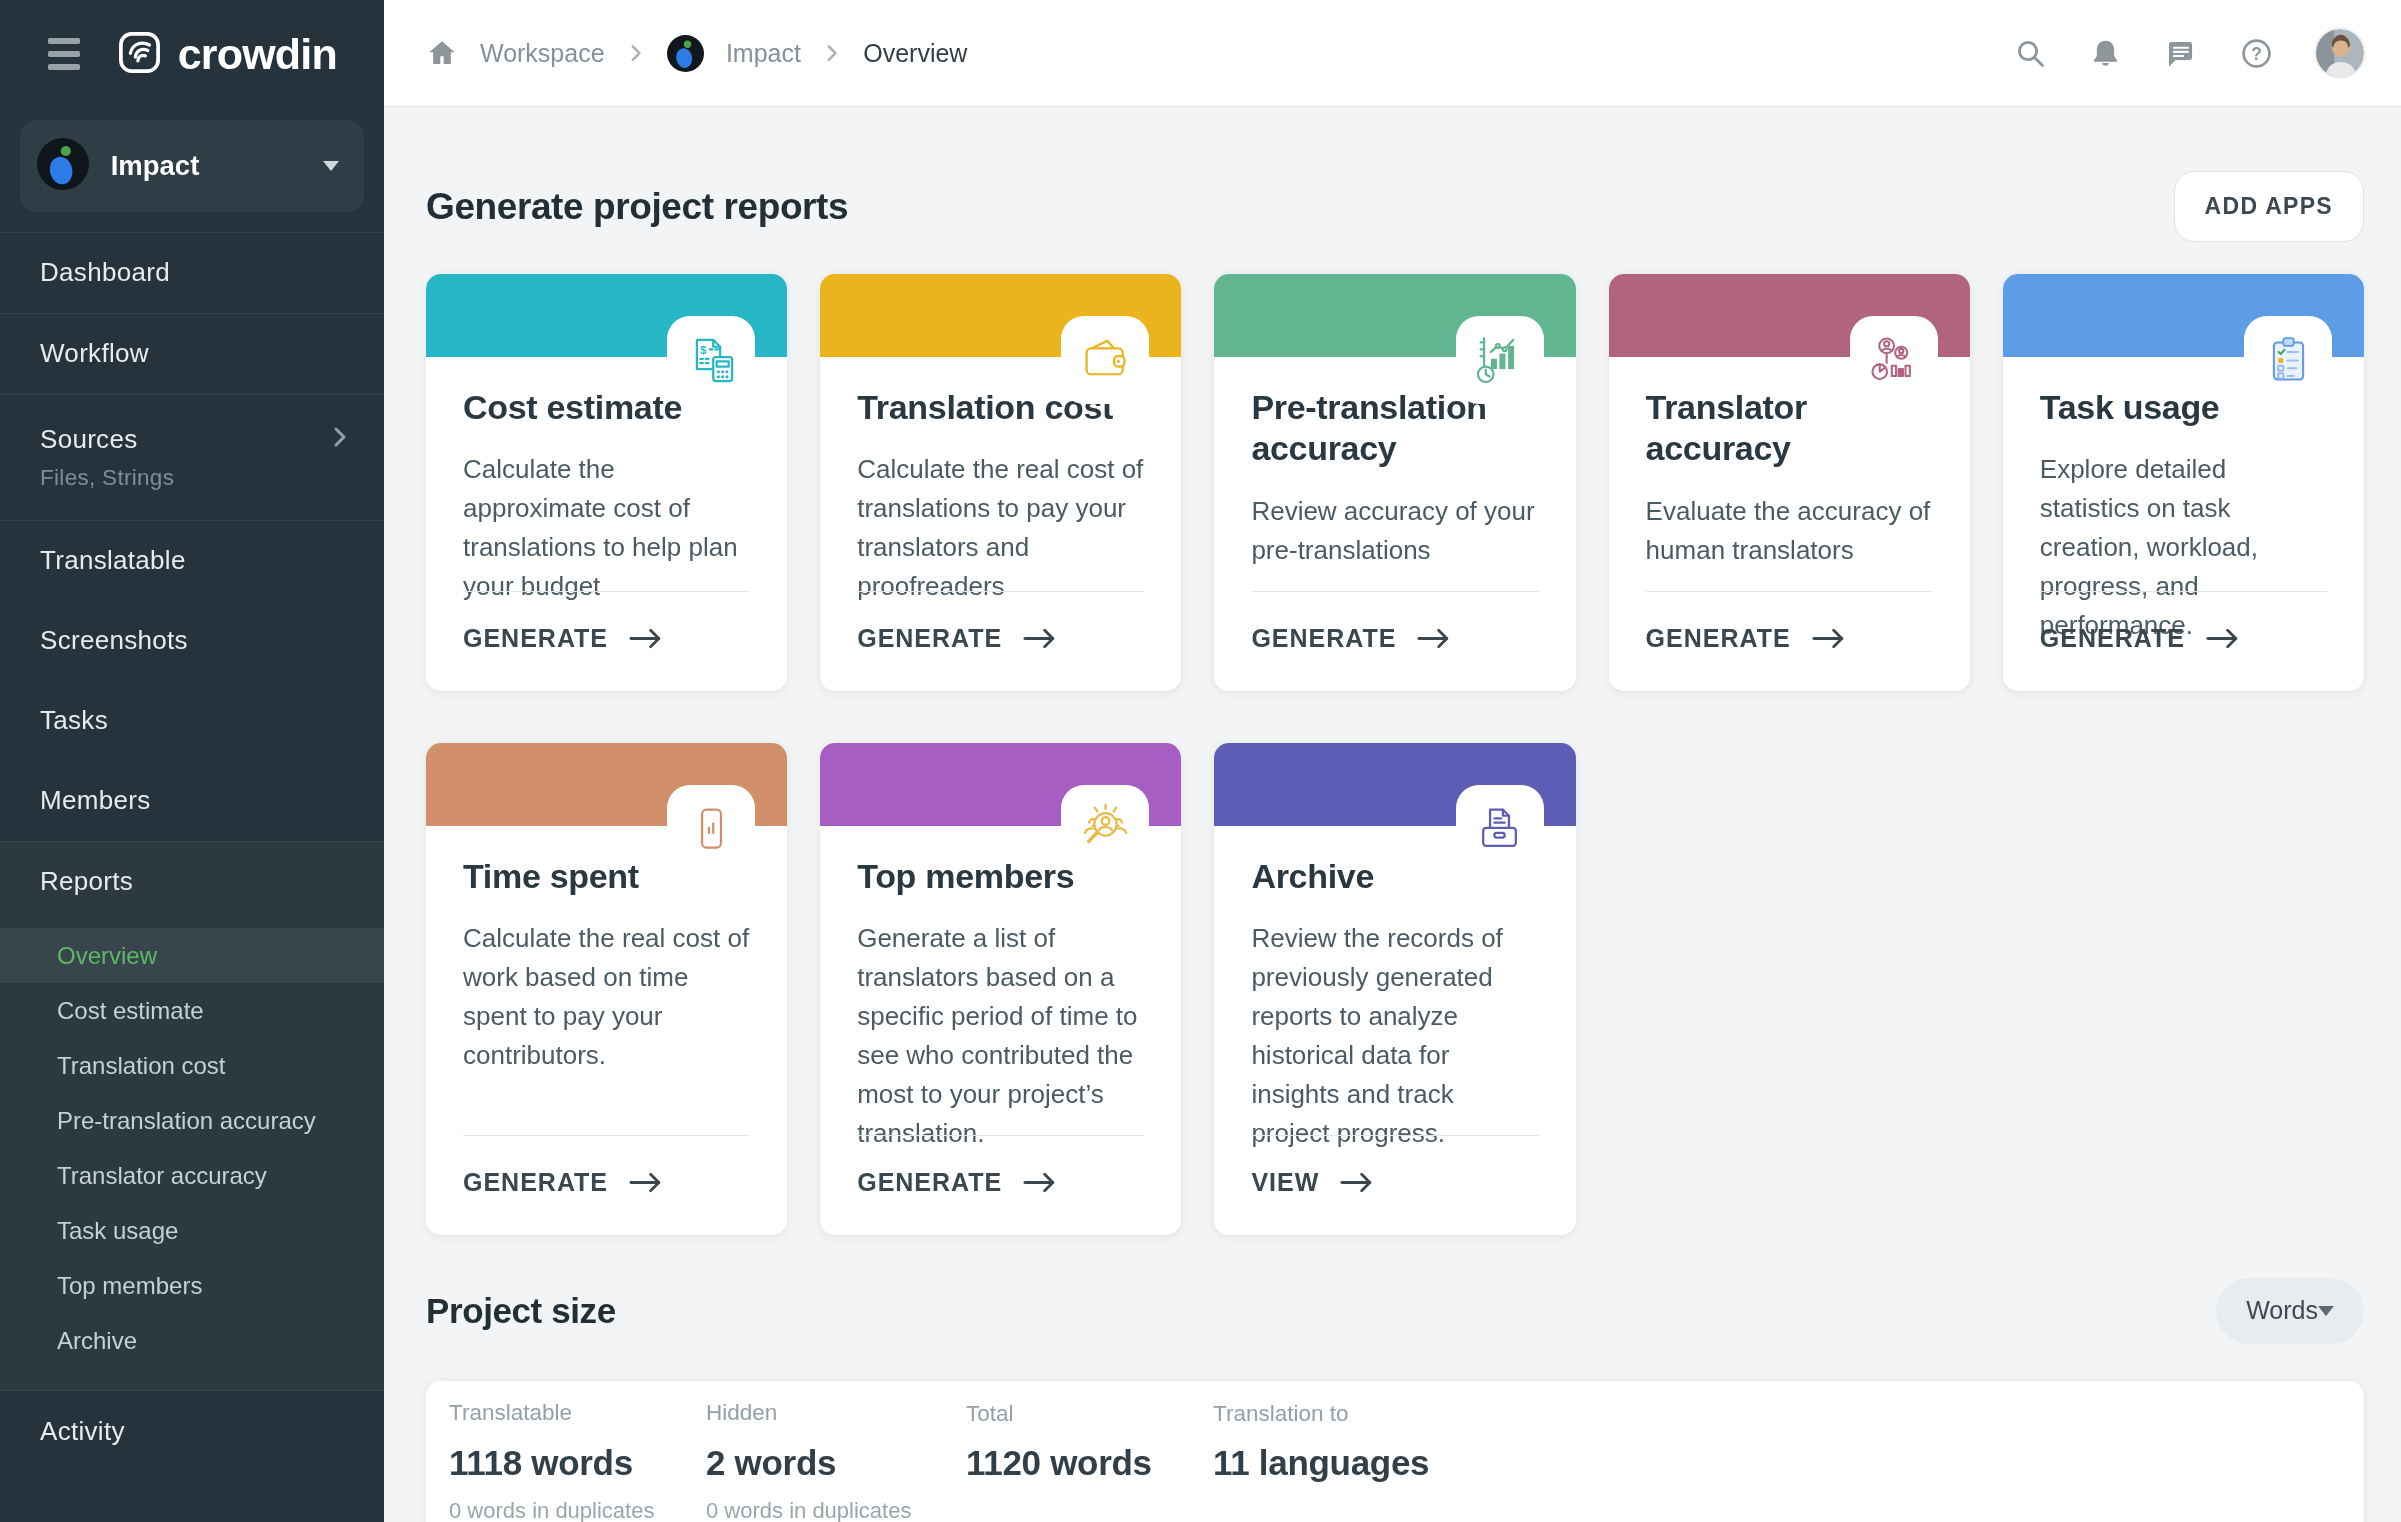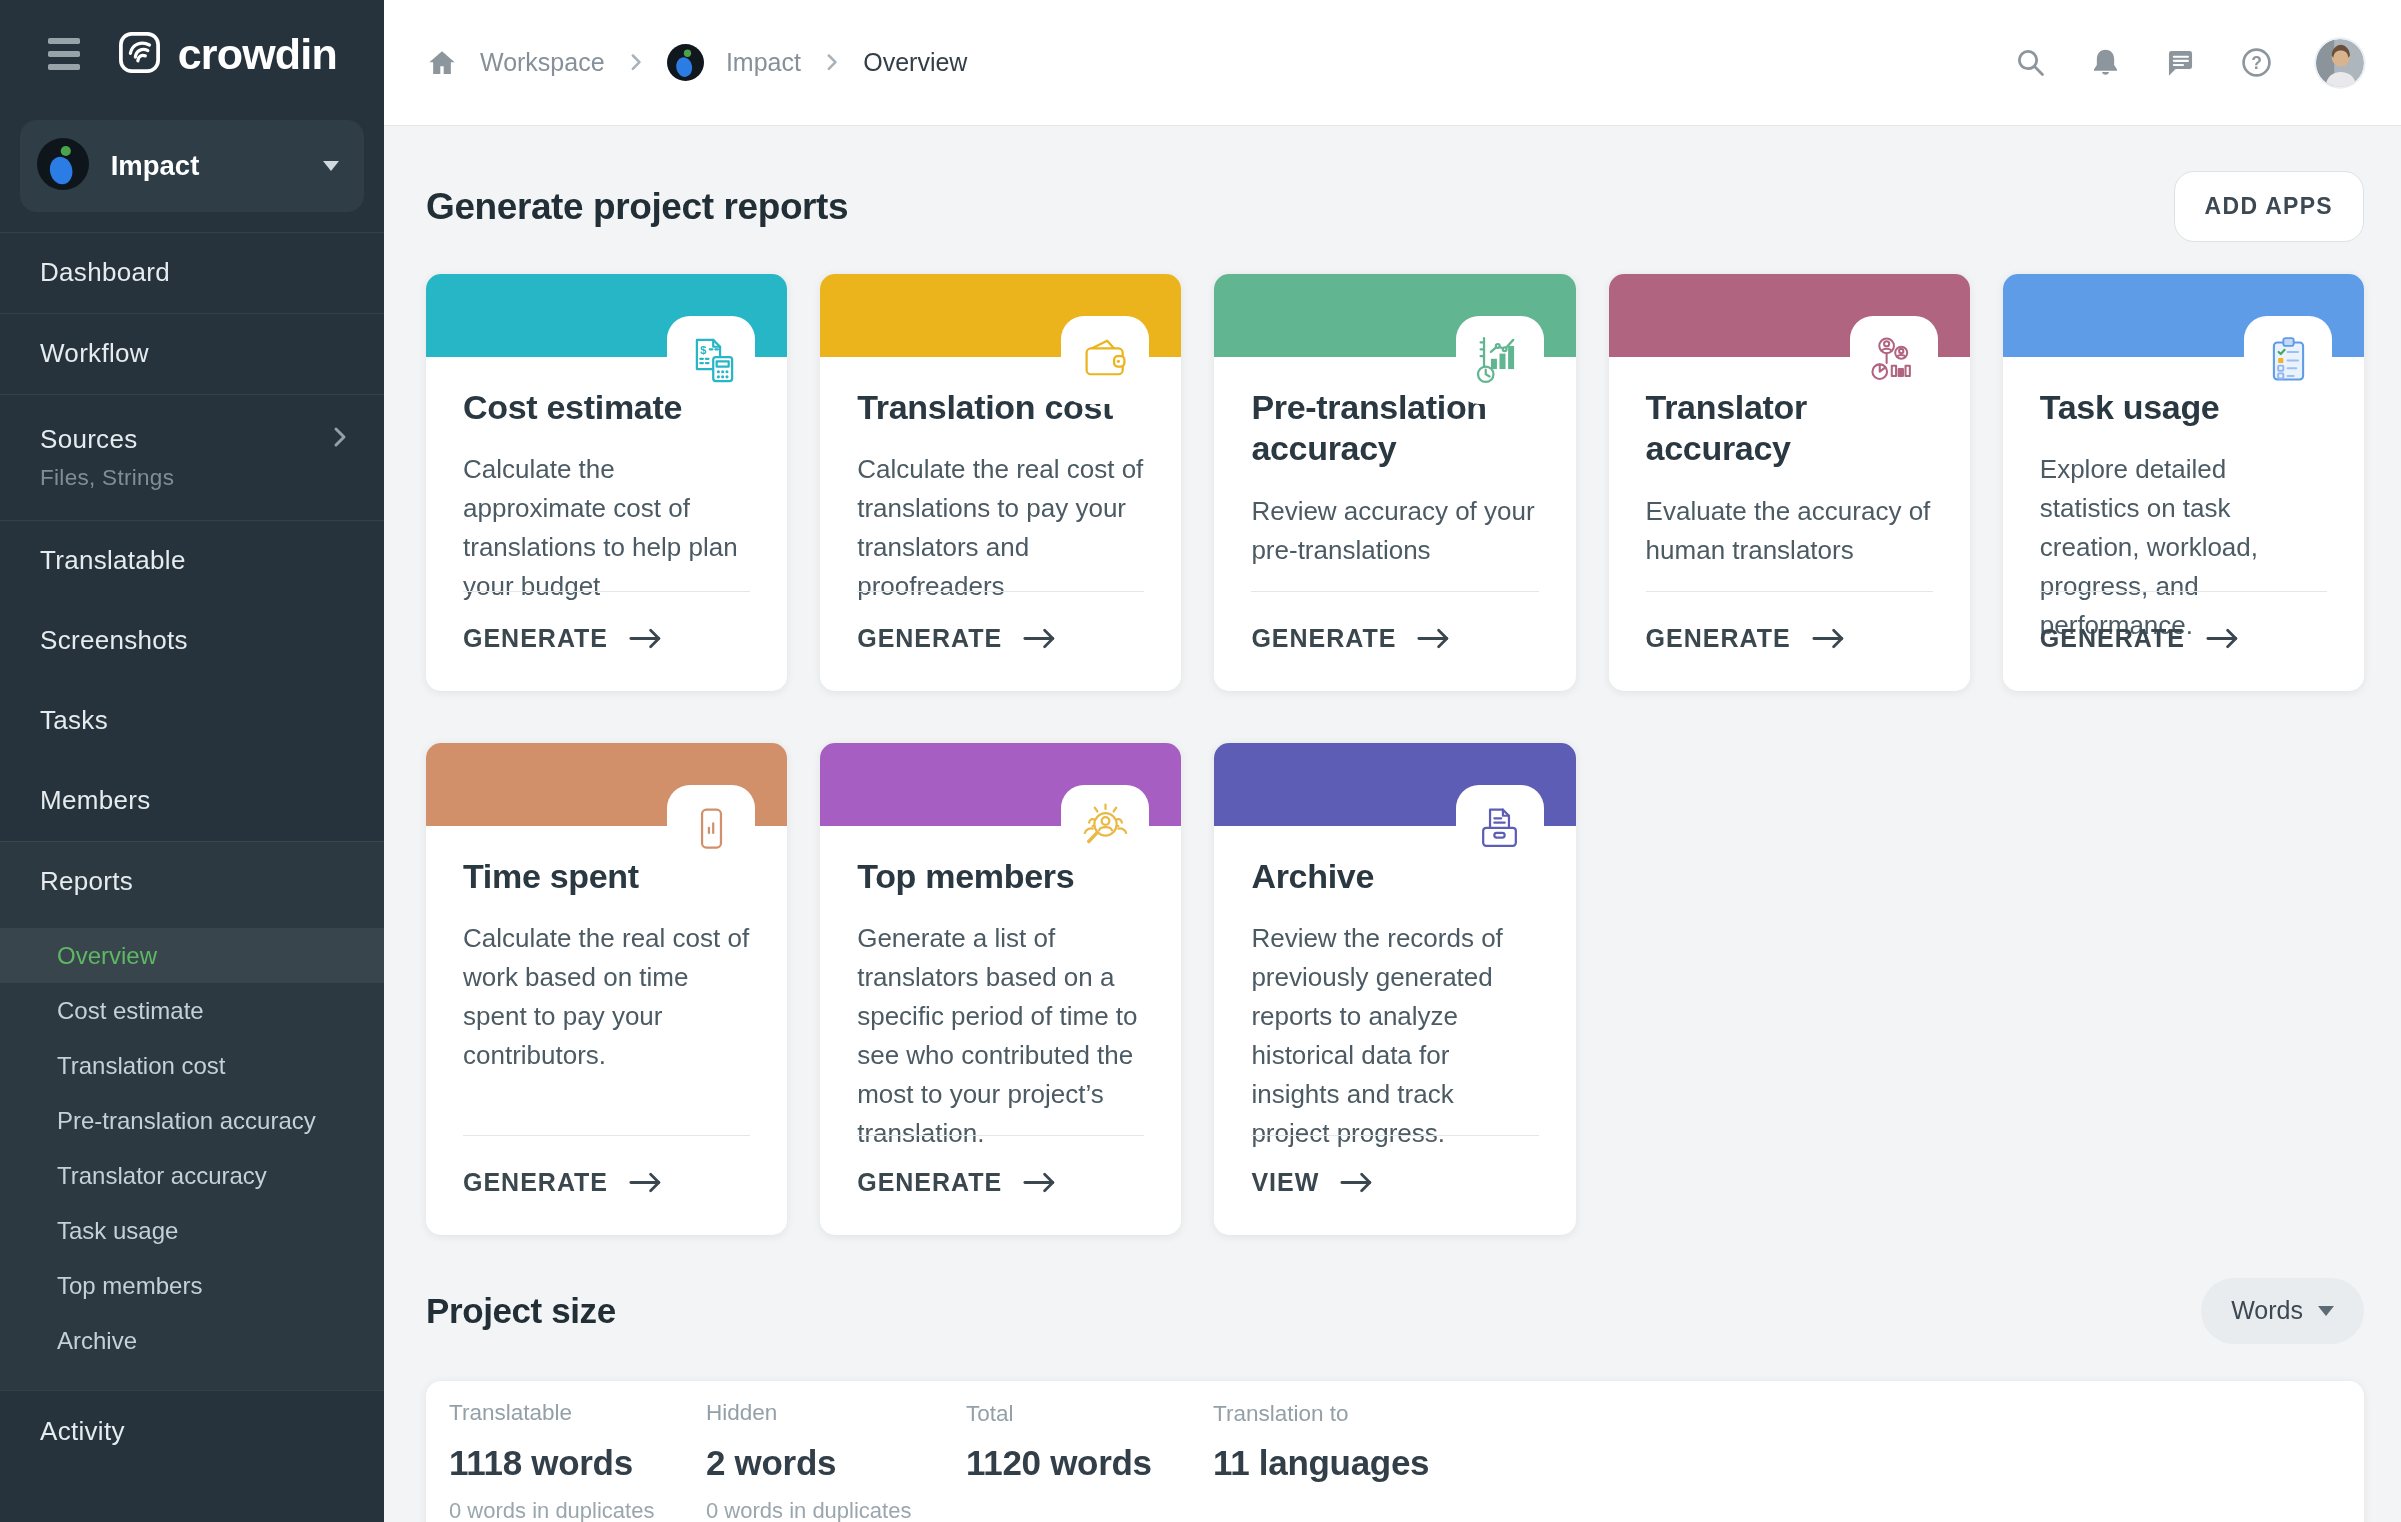--- a/index.html
+++ b/index.html
@@ -33,21 +33,21 @@
   .nav-item.has-sub { height: 125px; flex-direction: column; align-items: stretch; justify-content: center; gap: 10px; }
   .nav-item .label-row { display: flex; align-items: center; width: 100%; }
   .nav-item .sub-label { font-size: 22.5px; font-weight: 400; color: #7e8e97; }
   .chev-right { margin-left: auto; }
   .group-reports { background: #2c3941; border-top: 0.8px solid rgba(255,255,255,0.07); padding-bottom: 22px; }
   .sub-list { padding-top: 6.7px; }
   .sub-item { height: 55px; display: flex; align-items: center; padding: 0 33px 0 57px; font-size: 24px; font-weight: 400; color: #c6d1d7; cursor: pointer; }
   .sub-item.active { background: #39454d; color: #5eb863; }
   
   .topbar {
-    position: absolute; left: 384px; top: 0; right: 0; height: 126px; background: #ffffff;
+    position: absolute; left: 384px; top: 0; right: 0; height: 107px; background: #ffffff;
     border-bottom: 0.8px solid #e4e7e9; display: flex; align-items: center; padding: 0 37px 0 42px; z-index: 4;
   }
   .breadcrumb { display: flex; align-items: center; gap: 22px; font-size: 25px; color: #85909a; }
   .crumb { cursor: pointer; }
   .crumb.current { color: #333f47; font-weight: 500; cursor: default; }
   .topbar-right { margin-left: auto; display: flex; align-items: center; gap: 42px; }
   .tb-icon { cursor: pointer; display: flex; align-items: center; justify-content: center; }
   .avatar-btn { width: 48px; height: 48px; border-radius: 50%; overflow: hidden; cursor: pointer; box-shadow: 0 0 0 1.7px #eceff1; }
   
   .main { position: absolute; left: 384px; top: 108px; right: 0; bottom: 0; padding: 0 37px 0 42px; }
@@ -64,21 +64,21 @@
   .cards.row2 .card { height: 492px; }
   .band { position: absolute; top: 0; left: 0; right: 0; height: 83px; border-radius: 15px 15px 0 0; }
   .icon-chip { position: absolute; top: 42px; right: 32px; width: 88px; height: 88px; background: #ffffff; border-radius: 23px; display: flex; align-items: center; justify-content: center; }
   .card-title { margin: 113px 37px 0; font-size: 34px; font-weight: bold; color: #2a3842; line-height: 1.22; letter-spacing: -0.3px; }
   .card-desc { margin: 22px 37px 0; font-size: 26px; color: #4b5a63; line-height: 1.5; }
   .card-footer { position: absolute; left: 37px; right: 37px; bottom: 0; border-top: 0.8px solid #e3e7ea; padding: 32px 0 38px; display: flex; align-items: center; gap: 20px; cursor: pointer; }
   .card-action { font-size: 25px; font-weight: 600; letter-spacing: 1px; color: #3a474f; }
   
   .ps-head { display: flex; align-items: center; justify-content: space-between; margin-top: 43px; }
   .ps-head h2 { font-size: 35px; font-weight: bold; color: #222f36; letter-spacing: -0.4px; }
-  .unit-pill { background: #e9ecef; border: none; border-radius: 833px; padding: 18.3px 30px; display: flex; align-items: center; gap: 15px; font-family: inherit; font-size: 25px; color: #3c4852; cursor: pointer; }
+  .unit-pill { background: #e9ecef; border: none; border-radius: 833px; padding: 18.3px 30px; display: flex; align-items: center; gap: 0; font-family: inherit; font-size: 25px; color: #3c4852; cursor: pointer; }
   .ps-card { margin-top: 37px; height: 163px; background: #ffffff; border-radius: 15px; box-shadow: 0 1.7px 8.3px rgba(33,44,55,0.08); display: flex; align-items: center; padding-left: 23px; }
   .ps-stat { display: flex; flex-direction: column; }
   .ps-stat:nth-child(1) { width: 257px; }
   .ps-stat:nth-child(2) { width: 260px; }
   .ps-stat:nth-child(3) { width: 247px; }
   .ps-stat:nth-child(4) { flex: 1; }
   .ps-label { font-size: 22.5px; color: #94a0a8; }
   .ps-value { font-size: 35px; font-weight: bold; color: #323f48; margin-top: 16.7px; letter-spacing: -0.3px; }
   .ps-note { font-size: 22px; color: #9aa6ad; margin-top: 15px; min-height: 25px; }
 </style>

